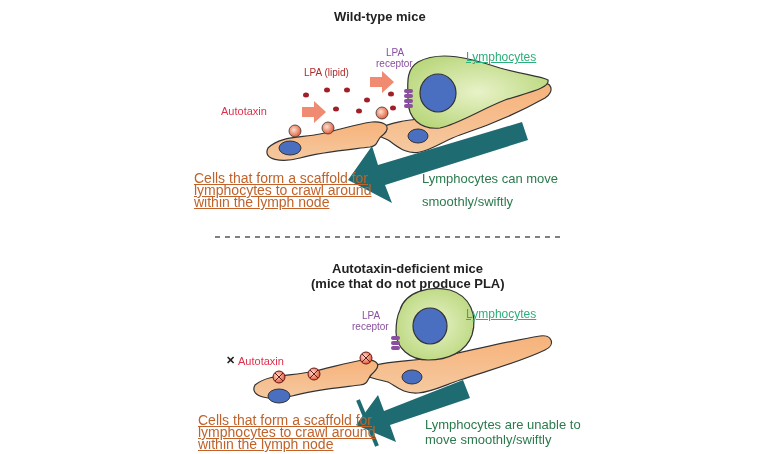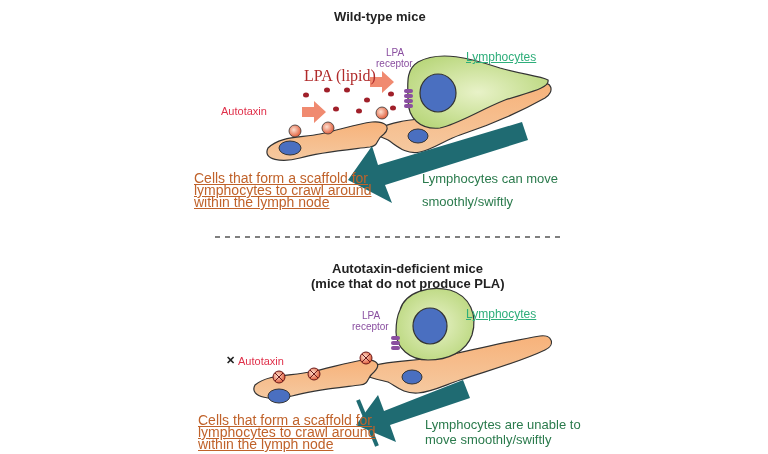--- a/index.html
+++ b/index.html
@@ -1,20 +1,20 @@
 <!DOCTYPE html>
 <html><head>
 <meta charset="utf-8">
 <style>
   html, body { margin:0; padding:0; background:#ffffff; }
   body { width:768px; height:454px; position:relative; overflow:hidden; font-family:"Liberation Sans", sans-serif; }
   .t { position:absolute; white-space:nowrap; line-height:1.15; }
   .title { font-weight:bold; color:#222; font-size:13px; }
   .red { color:#e0304a; font-size:11px; }
-  .lpa { color:#b02a2a; font-size:16px;font-family:Liberation Serif, serif; }
+  .lpa { color:#b02a2a; font-size:10px; }
   .purple { color:#8a4fa0; font-size:10px; text-align:center; }
   .green { color:#2eae7a; font-size:12px;text-decoration:underline; }
   .brown { color:#c0622a; font-size:14px;text-decoration:underline; }
   .teal { color:#2a7a4c; font-size:13px; }
   svg#art { position:absolute; left:0; top:0; }
 </style>
 </head>
 <body>
 
 <svg id="art" width="768" height="454" viewBox="0 0 768 454">

